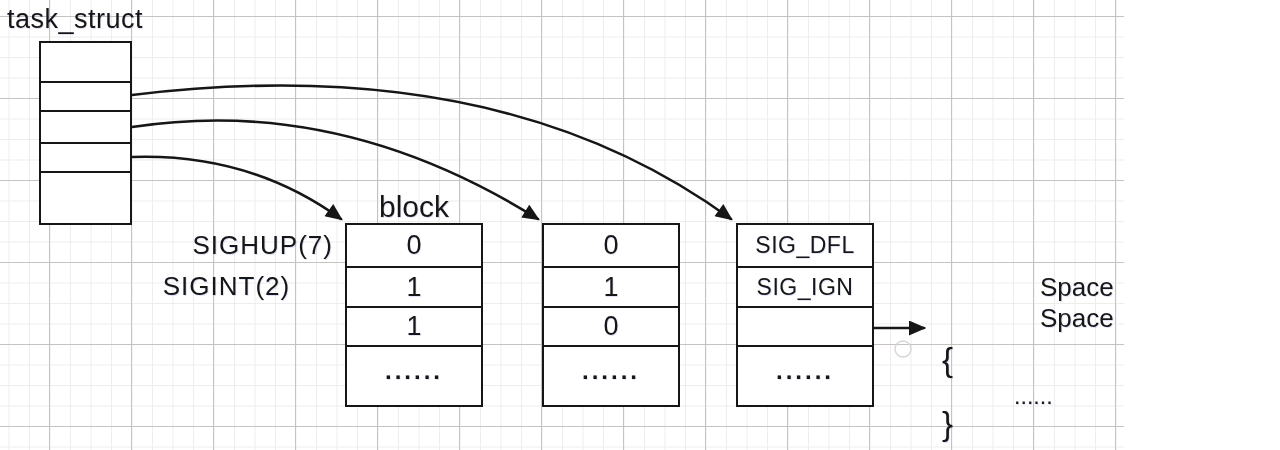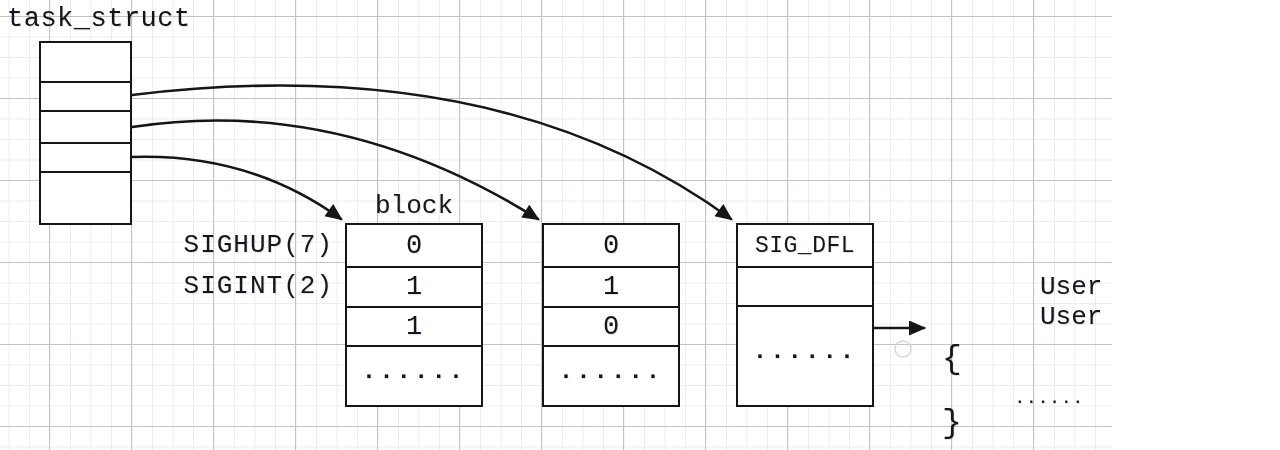--- a/index.html
+++ b/index.html
@@ -1,69 +1,70 @@
 <!DOCTYPE html>
 <html><head>
 <meta charset="utf-8">
 <style>
   html,body{margin:0;padding:0;background:#ffffff;}
   .canvas{
     position:relative;
     width:1112px;height:450px;
     overflow:hidden;
-    font-family:Liberation Mono, monospace;
+    font-family:Liberation Sans, sans-serif;
     color:#161616;
     background-color:#ffffff;
     background-image:
       linear-gradient(to right, #c6c2c2 1px, transparent 1px),
       linear-gradient(to bottom, #c6c2c2 1px, transparent 1px),
       linear-gradient(to right, #efecec 1px, transparent 1px),
       linear-gradient(to bottom, #efecec 1px, transparent 1px);
     background-size:82px 82px, 82px 82px, 20.5px 20.5px, 20.5px 20.5px;
     background-position:49px 0, 0 16px, 8.5px 0, 0 16px;
+    padding-left:12px;
   }
   .txt{ text-shadow:0.8px 0.8px 0 rgba(100,120,220,0.20); font-weight:500; }
 
   .title{ position:absolute; left:7px; top:4px; font-size:27px; letter-spacing:0.5px; }
 
   .tsbox{
     position:absolute; left:39px; top:41px; width:93px; height:184px;
     border:2.5px solid #161616; box-sizing:border-box; background:#fff;
     display:flex; flex-direction:column;
   }
   .tscell{ box-sizing:border-box; }
   .tsc1{height:38px;} .tsc2{height:29px;} .tsc3{height:32px;} .tsc4{height:29px;} .tsc5{flex:1;}
   .tsc2,.tsc3,.tsc4,.tsc5{ border-top:2.5px solid #161616; }
 
   .overlay{ position:absolute; left:0; top:0; width:1280px; height:450px; }
 
   .thead{
     position:absolute; top:190px; height:33px; line-height:33px;
-    width:138px; text-align:center; font-size:26px;
+    width:138px; text-align:center; font-size:30px;
   }
   .tbl{
     position:absolute; top:223px; width:138px; height:184px;
     border:2.5px solid #161616; box-sizing:border-box; background:#fff;
     display:flex; flex-direction:column;
   }
   .cell{
     box-sizing:border-box; display:flex; align-items:center; justify-content:center;
     font-size:27px;
   }
   .c1{height:41px;} .c2{height:40px;} .c3{height:39px;} .c4{flex:1;}
   .c2,.c3,.c4{ border-top:2.5px solid #161616; }
   .sigval{ font-size:23px; letter-spacing:0.5px; }
   .dots{ font-weight:bold; font-size:24px; letter-spacing:3px; transform:translateY(-5px); }
 
   .rlabel{
     position:absolute; left:120px; width:213px; text-align:right;
     font-size:26px; letter-spacing:1px;
   }
   .rl1{ top:225px; height:41px; line-height:41px; }
-  .rl2{ top:266px; height:40px; line-height:40px; }
+  .rl2{ top:266px; height:40px; line-height:40px;text-align:center; }
   .rl3{ top:306px; height:40px; line-height:40px; }
 
   .us-title{ position:absolute; left:1040px; top:272px; font-size:26px; }
   .us-sig{ position:absolute; left:944px; top:313px; font-size:24px; letter-spacing:-0.5px; white-space:nowrap; }
   .us-open{ position:absolute; left:942px; top:341px; font-size:33px; }
   .us-dots{ position:absolute; left:1015px; top:390px; font-size:16px; font-weight:bold; letter-spacing:2px; }
   .us-close{ position:absolute; left:942px; top:405px; font-size:33px; }
 </style>
 </head>
 <body>
@@ -111,24 +112,25 @@
     <div class="cell c1 txt">0</div>
     <div class="cell c2 txt">1</div>
     <div class="cell c3 txt">0</div>
     <div class="cell c4">
         <span class="dots txt">......</span>
       </div>
   </div>
 
   <div class="tbl" style="left:736px">
     <div class="cell c1 sigval txt">SIG_DFL</div>
+    <div class="cell c2 sigval txt">SIG_IGN</div>
     <div class="cell c3 sigval txt"></div>
     <div class="cell c4">
         <span class="dots txt">......</span>
       </div>
   </div>
 
-  <div class="us-title txt">User User</div>
+  <div class="us-title txt">Space Space</div>
   <div class="us-open txt">{</div>
   <div class="us-dots txt">......</div>
   <div class="us-close txt">}</div>
 
 </div>
 
 </body></html>

